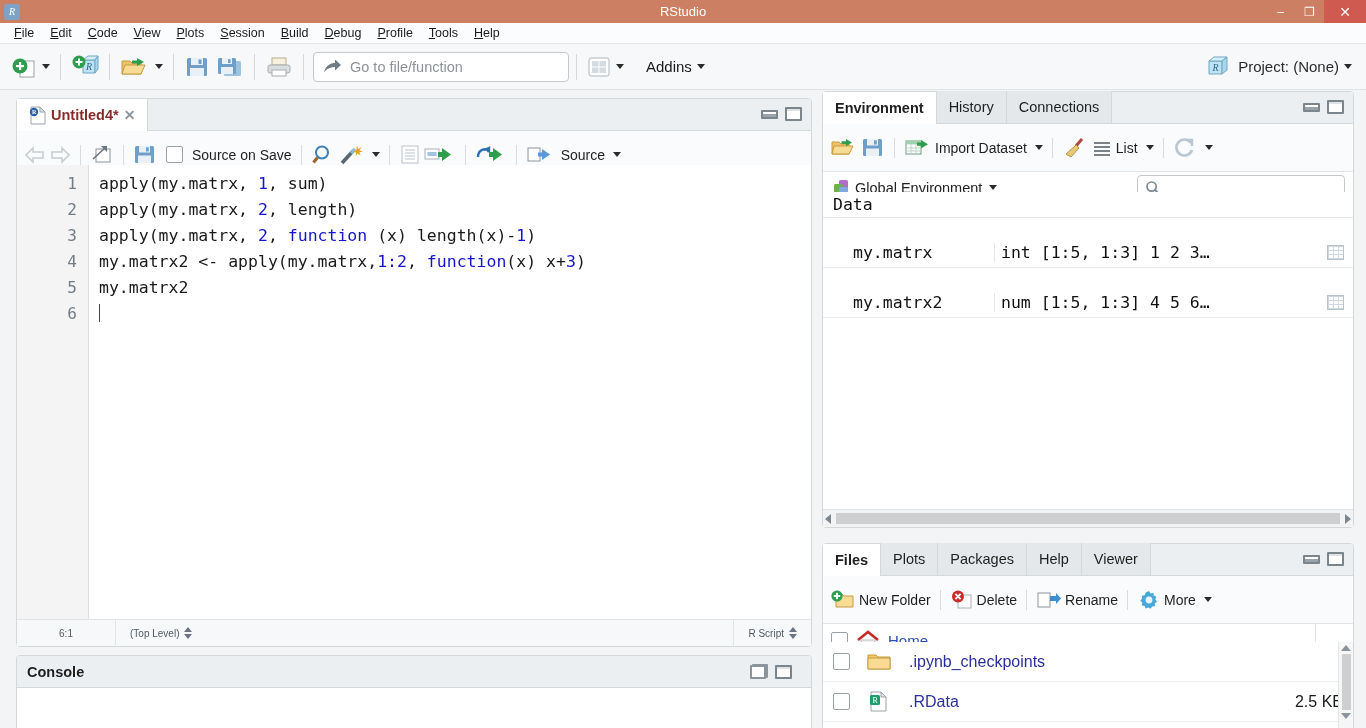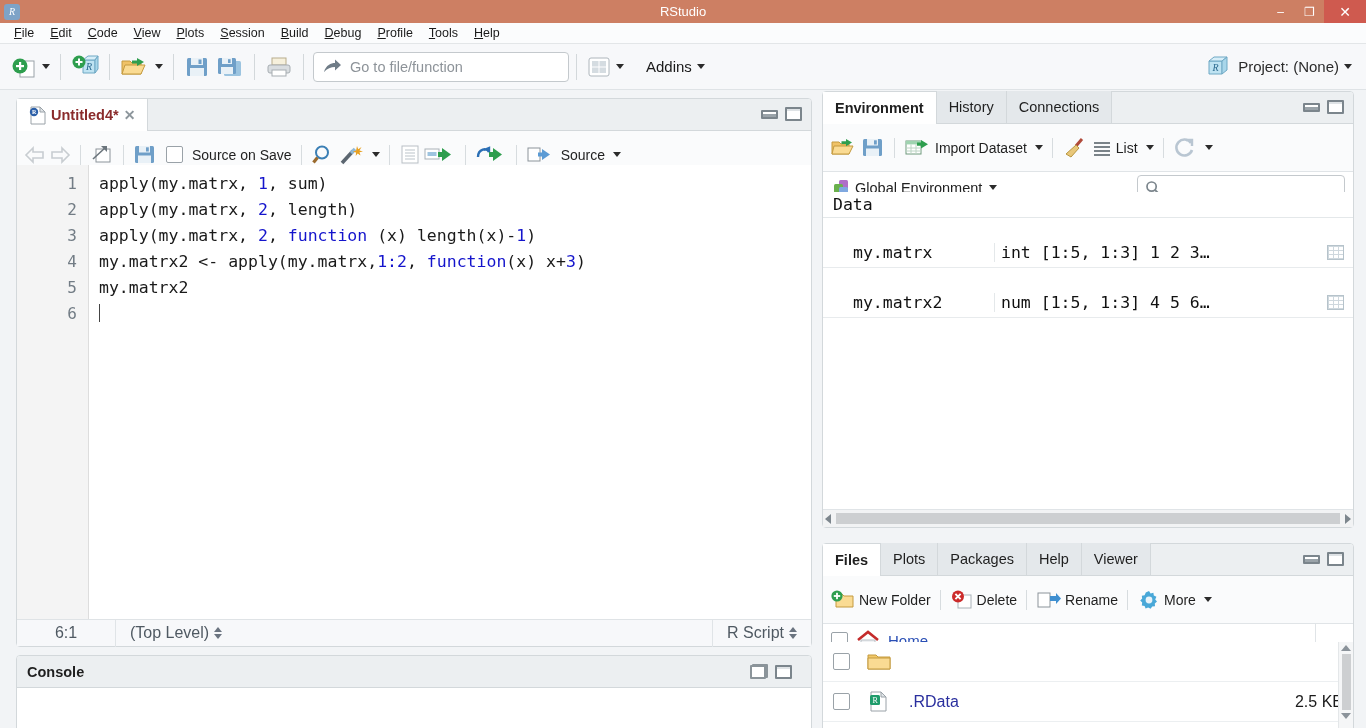--- a/index.html
+++ b/index.html
@@ -138,21 +138,21 @@
     line-height: 26px; color: #1a1a1a; white-space: pre;
   }
   #code .num { color: #1414cc; }
   #code .kw  { color: #1414cc; }
   .caretline { display: inline-block; width: 1px; height: 18px;
     background: #444; vertical-align: -3px; }
 
   #editor-status {
     position: absolute; left: 0; right: 0; bottom: 0; height: 27px;
     background: #f7f8fa; border-top: 1px solid #dfe3e6;
-    display: flex; align-items: center; font-size: 16px; color: #4f5962;
+    display: flex; align-items: center; font-size: 10px; color: #4f5962;
   }
   #editor-status .cell { padding: 0 14px; height: 27px; display:flex; align-items:center; }
   #editor-status .divider { width: 1px; height: 27px; background: #e0e4e7; }
   .updown { display: inline-flex; flex-direction: column; margin-left: 5px; gap: 2px; }
   .updown i { width:0;height:0;border-left:4px solid transparent;border-right:4px solid transparent; }
   .updown i.u { border-bottom: 5px solid #6b7480; }
   .updown i.d { border-top: 5px solid #6b7480; }
 
   
   #env-ctx {
@@ -733,20 +733,21 @@
       <div class="file-row">
         <span class="fc1">
             <span class="cbox"></span>
           </span>
         <span class="fc2">
           <svg width="26" height="21" viewBox="0 0 26 21">
             <path d="M2 4 h8 l2 2 h12 v12 H2 Z" fill="#f2c868" stroke="#c49a3f"></path>
             <path d="M2 7 h22 v11 H2 Z" fill="#fadb93" stroke="#c49a3f"></path>
           </svg>
         </span>
+        <span class="fname">.ipynb_checkpoints</span>
         <span class="fsize"></span>
       </div>
       <div class="file-row">
         <span class="fc1">
             <span class="cbox"></span>
           </span>
         <span class="fc2">
           <svg width="22" height="21" viewBox="0 0 22 21">
             <path d="M3 1 h10 l5 5 v14 H3 Z" fill="#fff" stroke="#9aa2a8"></path>
             <path d="M13 1 v5 h5 Z" fill="#e2e6e9" stroke="#9aa2a8"></path>

